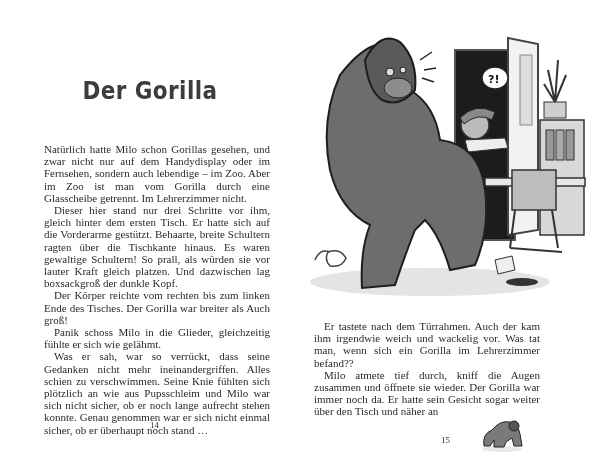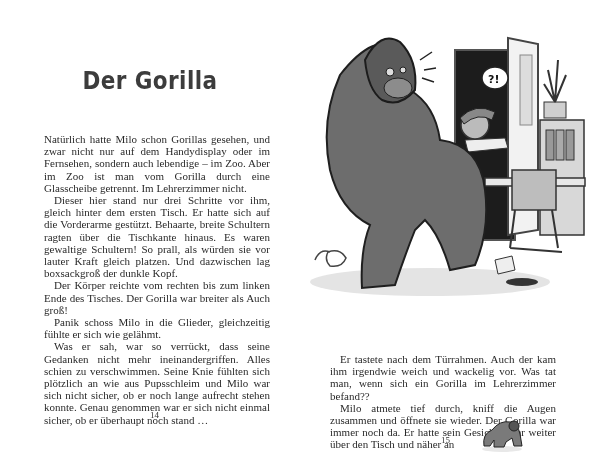--- a/index.html
+++ b/index.html
@@ -1,23 +1,23 @@
 <!DOCTYPE html>
 <html><head>
 <meta charset="utf-8">
 <style>
   html, body { margin:0; padding:0; background:#ffffff; }
   body { width:600px; height:461px; position:relative; overflow:hidden; font-family:"DejaVu Serif", serif; color:#2a2a2a; }
-  .page { position:absolute; top:4px; height:346px; }
+  .page { position:absolute; top:14px; height:346px; }
   .page-left { left:0; width:300px; }
   .page-right { left:300px; width:300px; }
   .title { position:absolute; left:0; width:300px; top:62px; text-align:center; font-family:"DejaVu Sans", sans-serif; font-weight:bold; font-size:25px; color:#3c3c3c; letter-spacing:0.5px; transform:scaleX(0.86); }
   .body-text { position:absolute; font-family:"Liberation Serif", serif; font-size:11px; line-height:12.2px; color:#2a2a2a; text-align:justify; }
   .left-text { left:44px; width:226px; top:129px; }
-  .right-text { left:330px; width:226px; top:320px;margin-top:33px; }
+  .right-text { left:314px; width:226px; top:320px; }
   .para { margin:0; text-indent:10px; }
   .para.first { text-indent:0; }
   .pagenum { position:absolute; font-family:"Liberation Serif", serif; font-size:9px; color:#333; }
   .pn-left { left:150px; top:406px;font-family:Liberation Serif, serif; }
   .pn-right { left:441px; top:406px;margin-top:29px; }
   .illus { position:absolute; left:300px; top:20px; width:300px; height:300px; }
   .mini { position:absolute; left:478px; top:412px; width:48px; height:40px; }
 </style>
 </head>
 <body>

